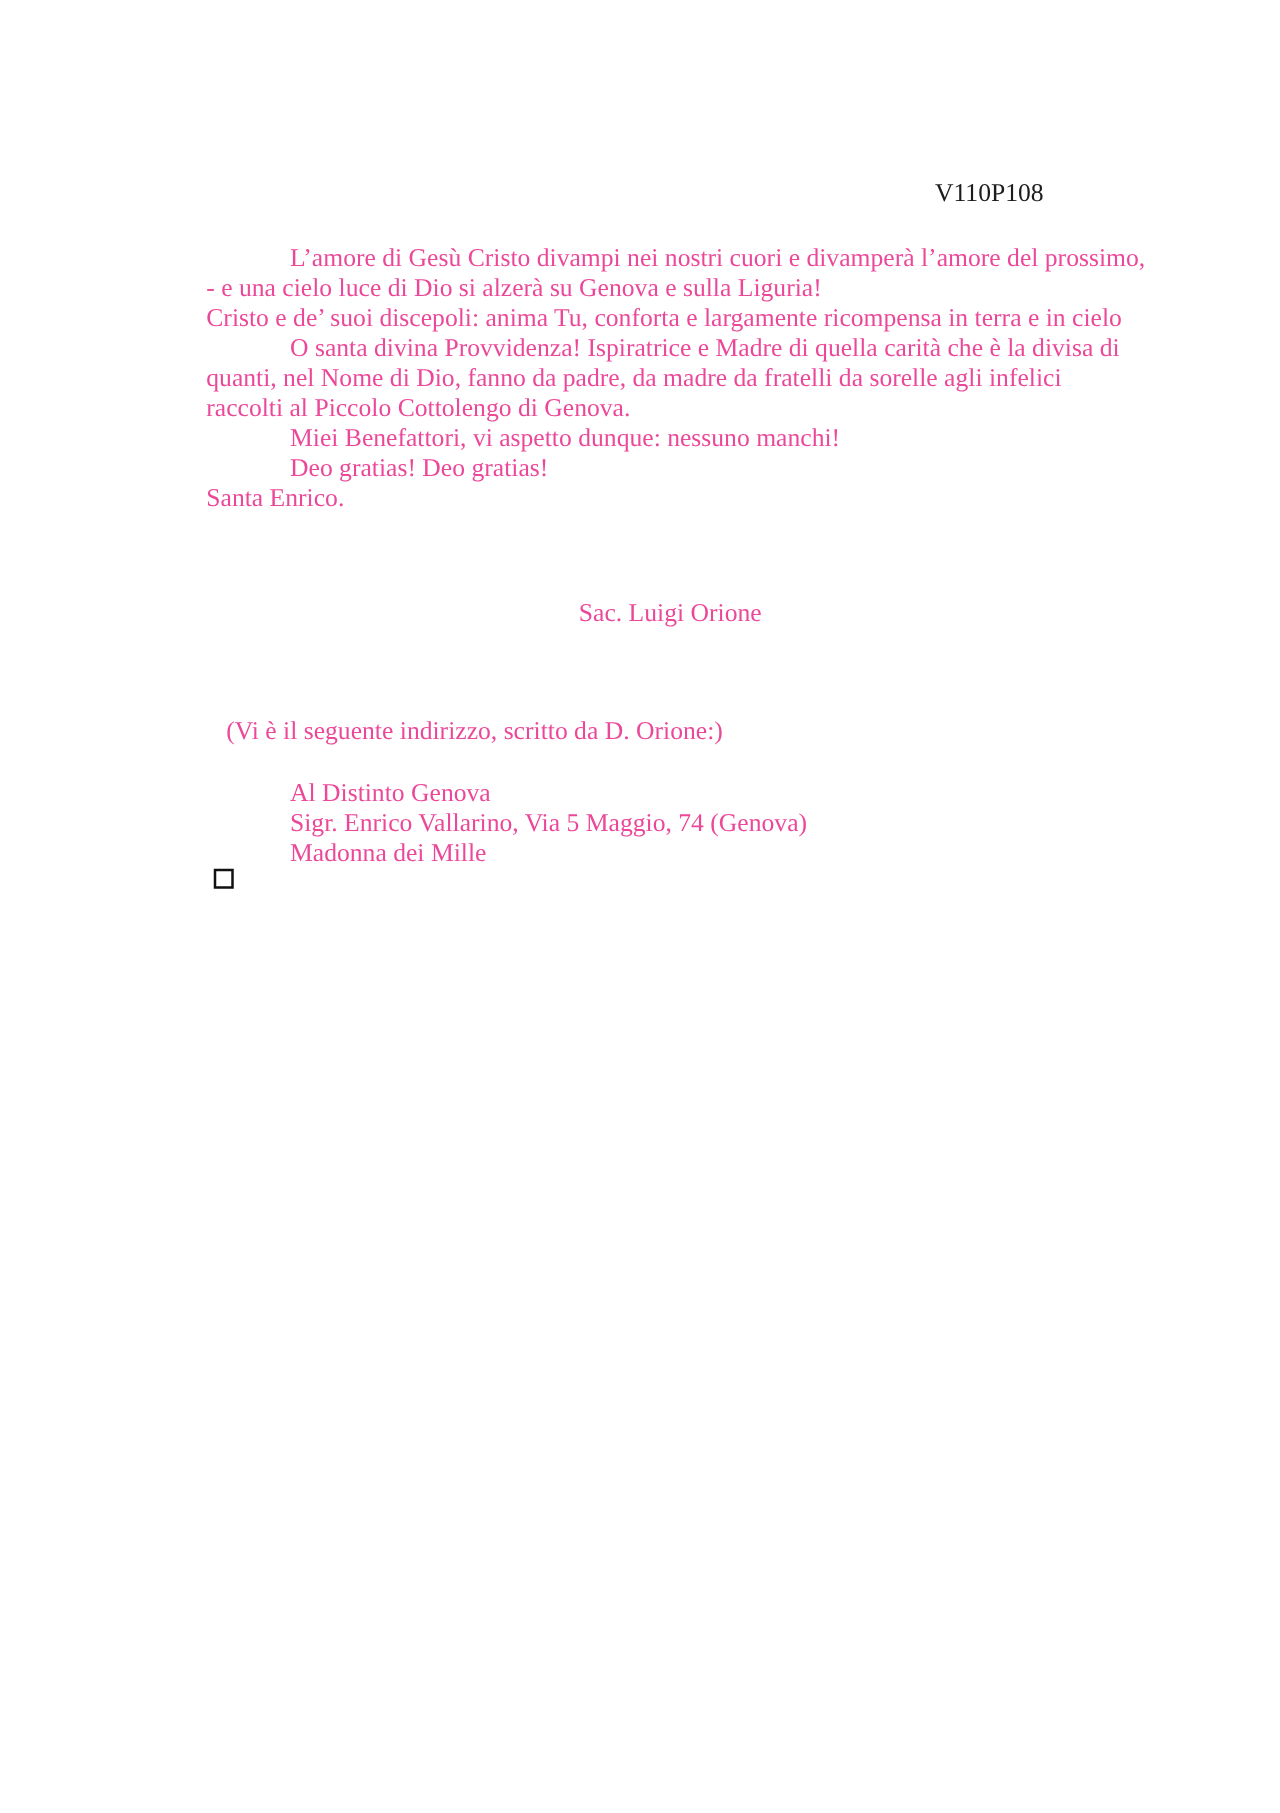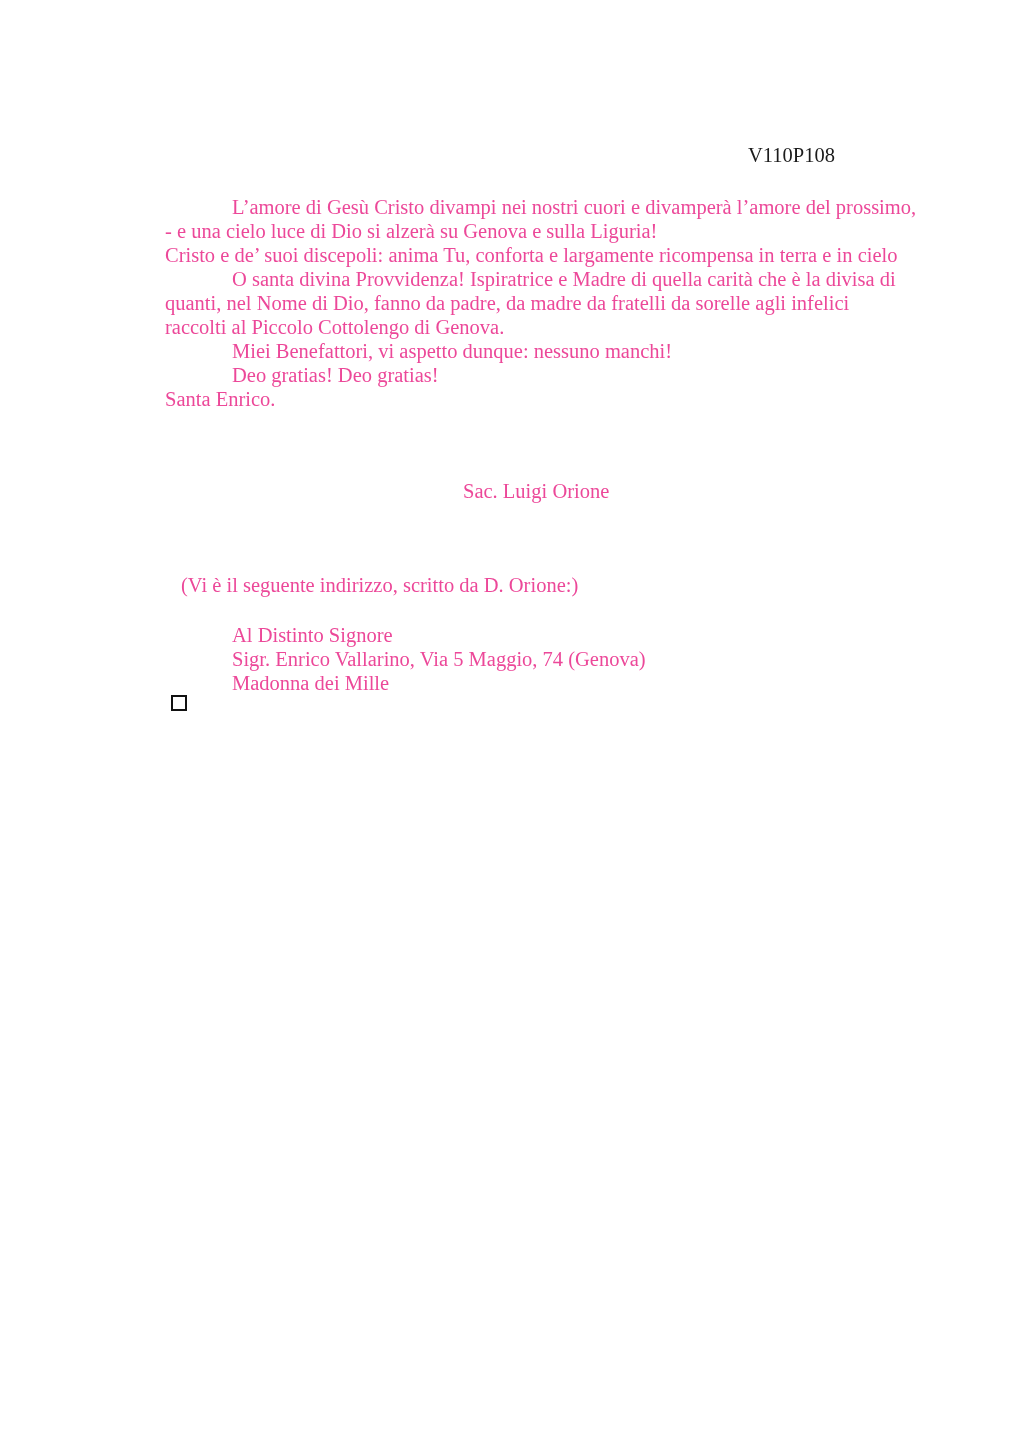--- a/index.html
+++ b/index.html
@@ -78,20 +78,20 @@
     <div class="line blue">Santa Enrico.</div>
   </div>
 
   <div class="signature-block">
     <div class="line blue">Sac. Luigi Orione</div>
   </div>
 
   <div class="note-line line blue">(Vi è il seguente indirizzo, scritto da D. Orione:)</div>
 
   <div class="address-block">
-    <div class="line blue">Al Distinto Signore</div>
+    <div class="line blue">Al Distinto Genova</div>
     <div class="line blue">Sigr. Enrico Vallarino, Via 5 Maggio, 74 (Genova)</div>
     <div class="line blue">Madonna dei Mille</div>
   </div>
 
   <div class="end-square"></div>
 
 </div>
 
 </body></html>

